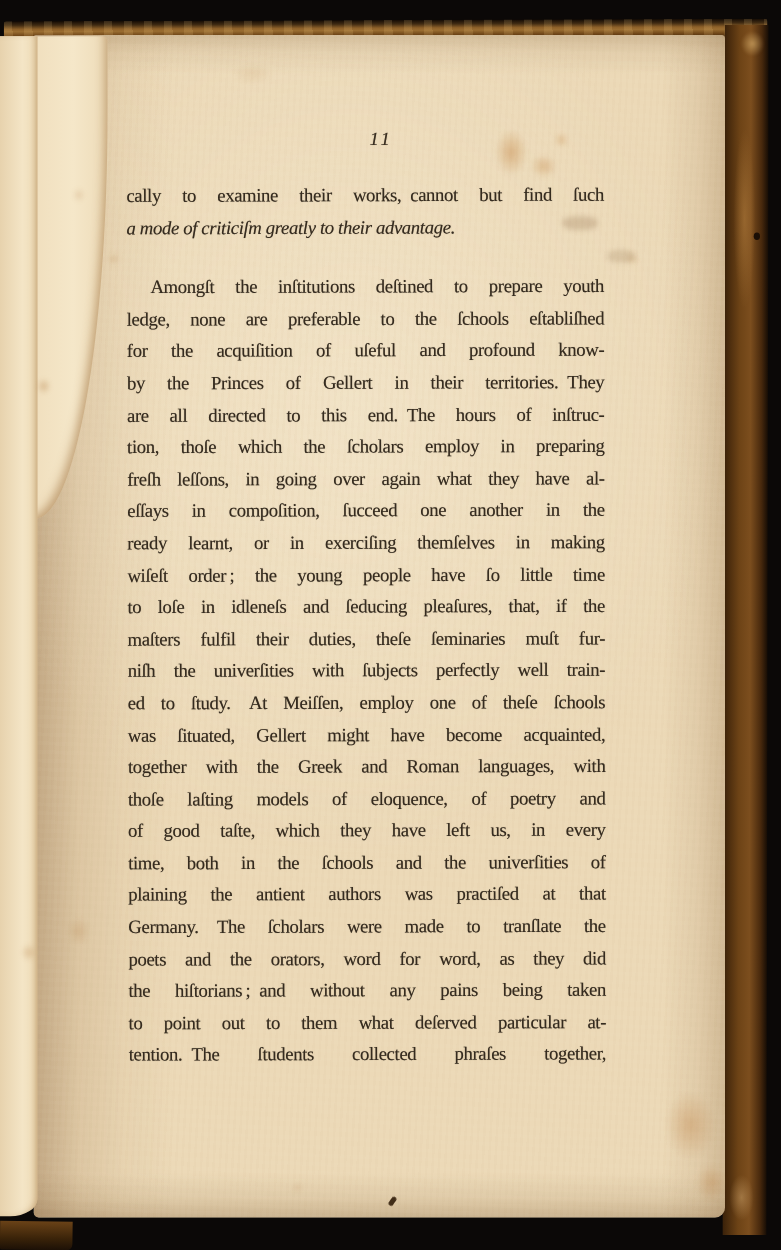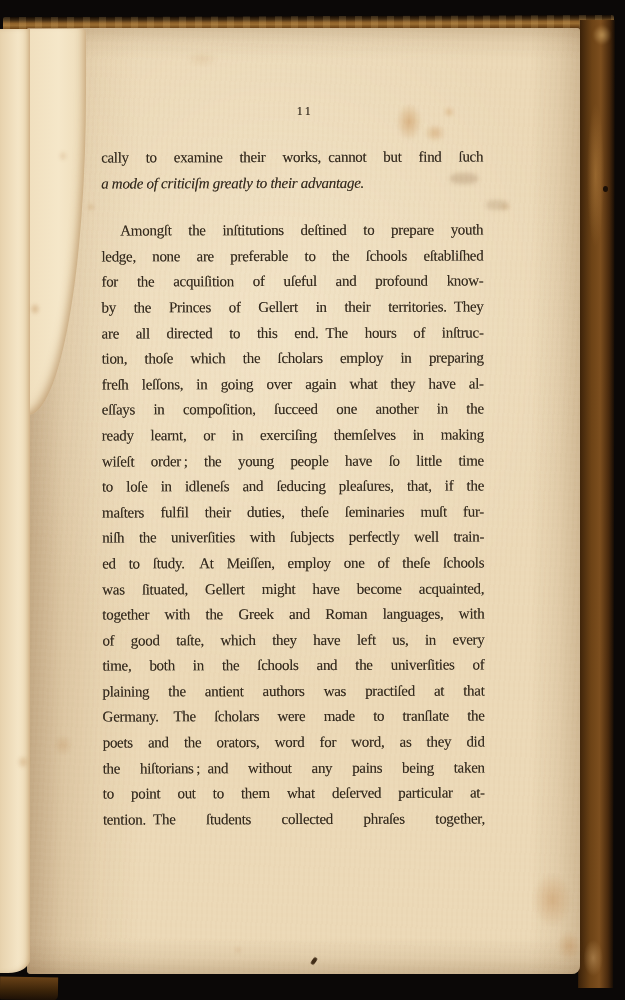--- a/index.html
+++ b/index.html
@@ -77,22 +77,23 @@
   .facing-curve{
     position:absolute;left:0;top:29px;width:86px;height:386px;
     background:linear-gradient(90deg,#ecd8b4 0%,#f5e7c9 68%,#eddbb8 100%);
     border-top-right-radius:4px;border-bottom-right-radius:58px 324px;
     box-shadow:inset -5px -4px 8px -3px rgba(150,100,45,.5);
   }
 
   
   .page-num{
     position:absolute;left:228px;top:76px;width:100px;
-    text-align:center;font-size:12px;letter-spacing:2.5px;color:#3a2f22;
+    text-align:center;font-size:15px;letter-spacing:2.5px;color:#3a2f22;
     text-shadow:0 0 .6px rgba(58,47,34,.55);
+    font-style:italic;
   }
   .text-block{
     position:absolute;left:75px;top:117px;width:382px;
     transform:rotate(-0.15deg);
     color:#352b1f;font-size:15px;letter-spacing:-0.3px;
   }
   .line{
     height:25.6px;line-height:25.6px;
     text-align:justify;text-align-last:justify;
     text-shadow:0 0 .6px rgba(53,43,31,.55);
@@ -137,20 +138,21 @@
       <div class="line">freſh leſſons, in going over again what they have al-</div>
       <div class="line">eſſays in compoſition, ſucceed one another in the</div>
       <div class="line">ready learnt, or in exerciſing themſelves in making</div>
       <div class="line">wiſeſt order ; the young people have ſo little time</div>
       <div class="line">to loſe in idleneſs and ſeducing pleaſures, that, if the</div>
       <div class="line">maſters fulfil their duties, theſe ſeminaries muſt fur-</div>
       <div class="line">niſh the univerſities with ſubjects perfectly well train-</div>
       <div class="line">ed to ſtudy. At Meiſſen, employ one of theſe ſchools</div>
       <div class="line">was ſituated, Gellert might have become acquainted,</div>
       <div class="line">together with the Greek and Roman languages, with</div>
+      <div class="line">thoſe laſting models of eloquence, of poetry and</div>
       <div class="line">of good taſte, which they have left us, in every</div>
       <div class="line">time, both in the ſchools and the univerſities of</div>
       <div class="line">plaining the antient authors was practiſed at that</div>
       <div class="line">Germany. The ſcholars were made to tranſlate the</div>
       <div class="line">poets and the orators, word for word, as they did</div>
       <div class="line">the hiſtorians ; and without any pains being taken</div>
       <div class="line">to point out to them what deſerved particular at-</div>
       <div class="line">tention. The ſtudents collected phraſes together,</div>
     </div>
   </div>

